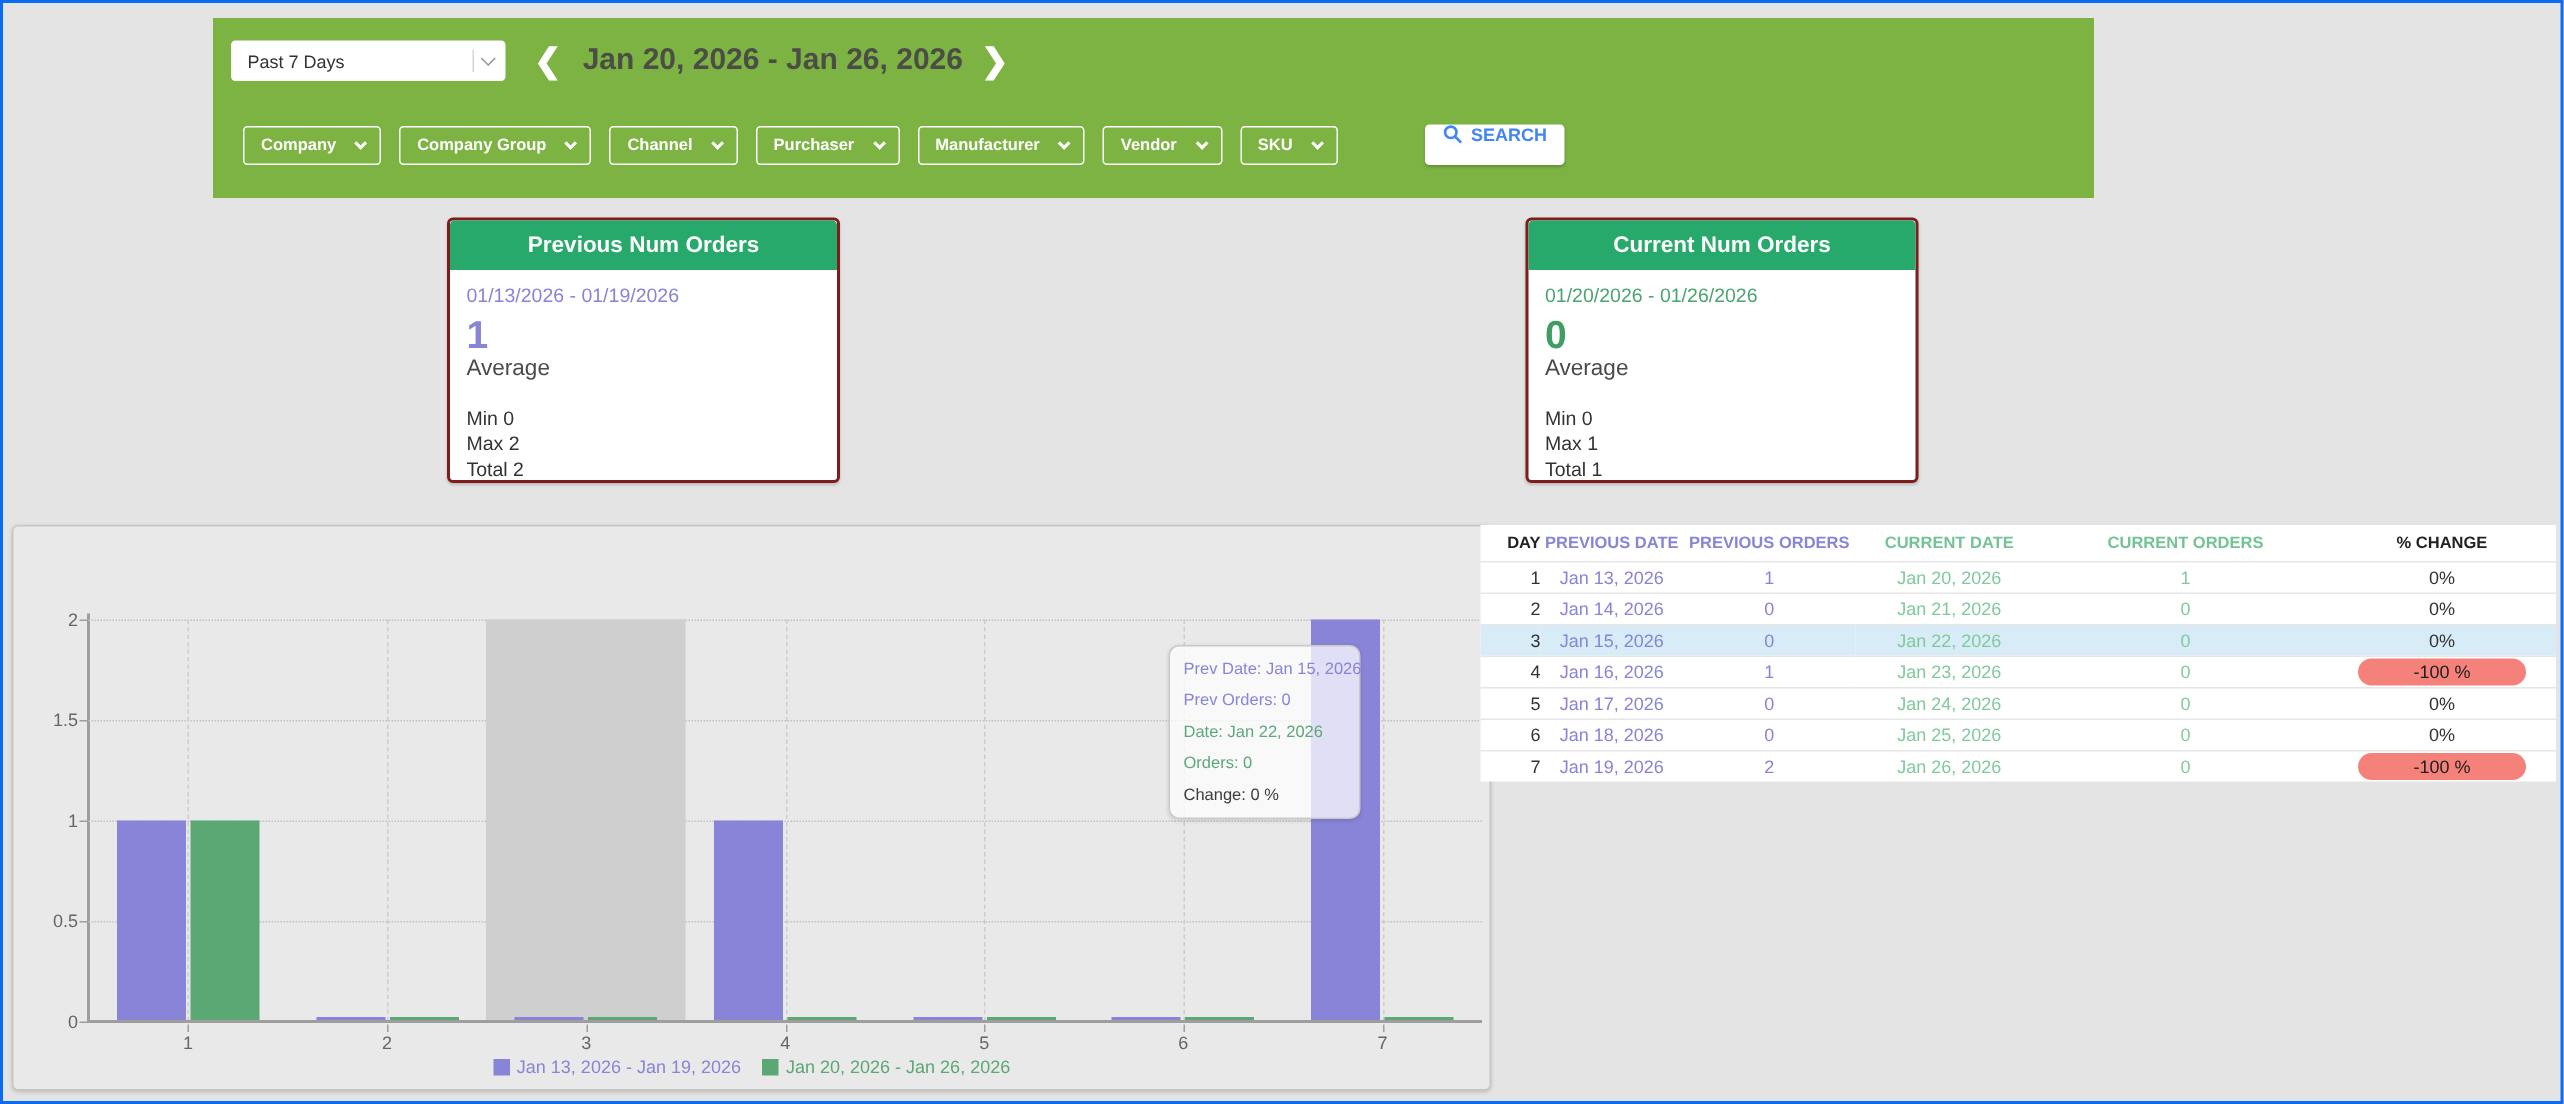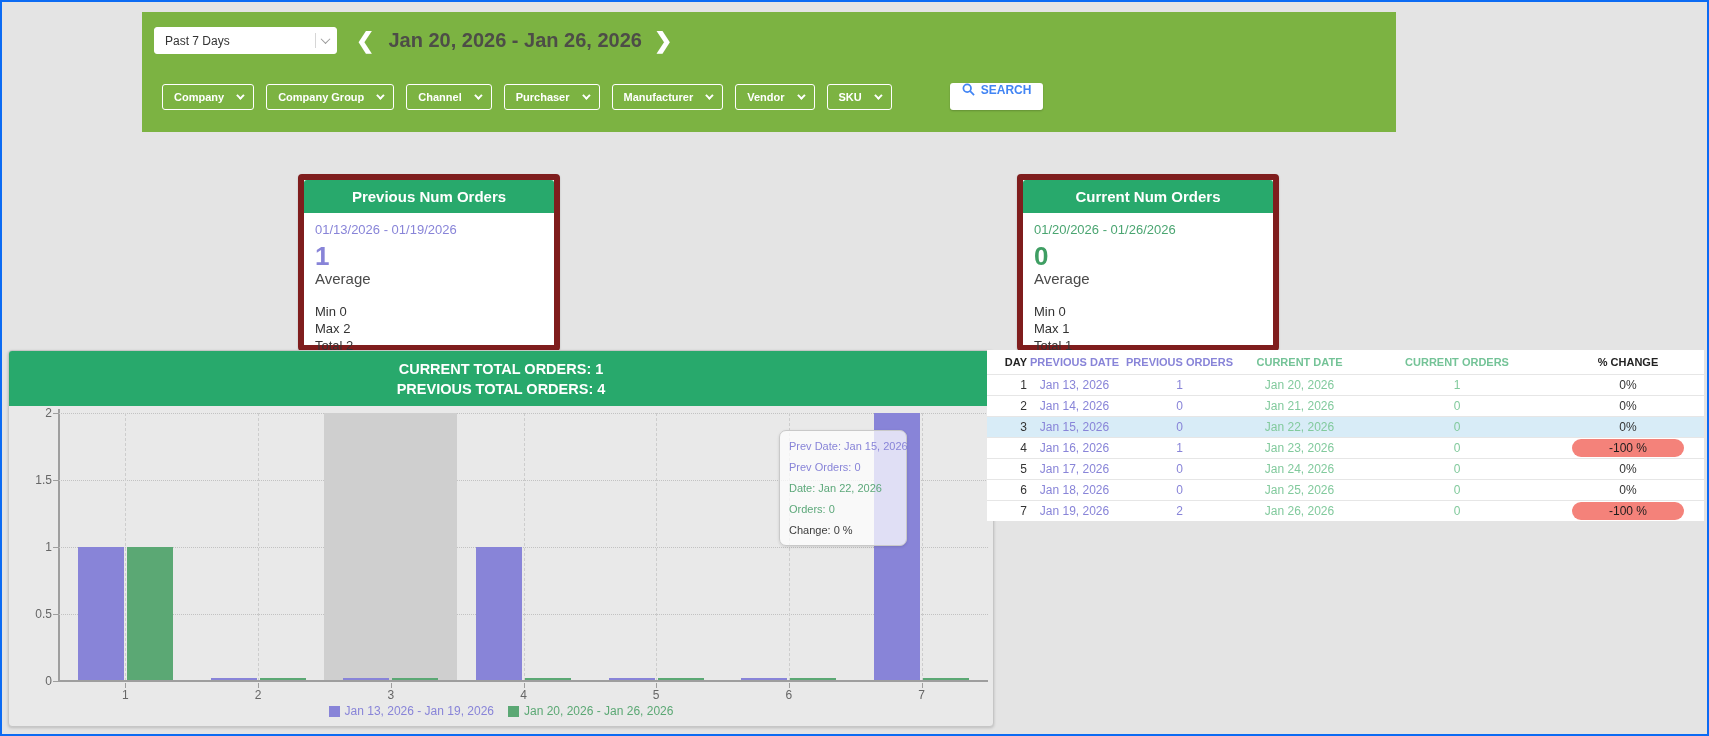--- a/index.html
+++ b/index.html
@@ -34,21 +34,21 @@
   }
   .chev-white { width: 6px; height: 6px; border-right: 2px solid #fff; border-bottom: 2px solid #fff; transform: rotate(45deg) translateY(-2px); }
   .search-btn {
     margin-left: 46px; height: 27px; background: #fff; border: none; border-radius: 3px;
     color: #4285f4; font-size: 12px; font-weight: bold; padding: 0 12px;
     display: flex; gap: 6px; cursor: pointer; box-shadow: 0 1px 2px rgba(0,0,0,.2);
     font-family: "Liberation Sans", sans-serif;
   }
 
   
-  .stat-card { position: absolute; top: 172px; width: 262px; height: 177px; background: #fff; border: 6px solid #7f1d1d; border-radius: 4px; box-shadow: 0 1px 2px rgba(0,0,0,.18); }
+  .stat-card { position: absolute; top: 143px; width: 262px; height: 177px; background: #fff; border: 2px solid #7f1d1d; border-radius: 4px; box-shadow: 0 1px 2px rgba(0,0,0,.18); }
   .prev-card { left: 296px; } .curr-card { left: 1015px; }
   .card-head { height: 33px; line-height: 33px; background: #28a96c; color: #fff; font-size: 15px; font-weight: bold; text-align: center; border-radius: 3px 3px 0 0; }
   .card-body { padding: 9px 11px; }
   .card-range { font-size: 13px; margin-bottom: 5px; }
   .card-avg { font-size: 26px; font-weight: bold; line-height: 28px; }
   .card-avg-label { font-size: 15px; color: #4a4a4a; margin-bottom: 16px; }
   .card-stat { font-size: 13px; color: #333; line-height: 17px; }
   .purple-txt { color: #8884d8; } .green-txt { color: #4aa571; }
 
   
@@ -164,24 +164,20 @@
       <div class="card-range green-txt">01/20/2026 - 01/26/2026</div>
       <div class="card-avg" style="color:#3f9e63;">0</div>
       <div class="card-avg-label">Average</div>
       <div class="card-stat">Min 0</div>
       <div class="card-stat">Max 1</div>
       <div class="card-stat">Total 1</div>
     </div>
   </div>
 
   <div class="chart-panel" id="chart-panel">
-    <div class="chart-head">
-      <div>CURRENT TOTAL ORDERS: 1</div>
-      <div>PREVIOUS TOTAL ORDERS: 4</div>
-    </div>
     <div class="plot" id="plot">
         <div class="axis-y"></div>
         <div class="ytick" style="top: 267.5px;"></div>
         <div class="gl-h" style="top: 201px;"></div>
         <div class="ytick" style="top: 200.5px;"></div>
         <div class="gl-h" style="top: 134px;"></div>
         <div class="ytick" style="top: 133.5px;"></div>
         <div class="gl-h" style="top: 67px;"></div>
         <div class="ytick" style="top: 66.5px;"></div>
         <div class="gl-h" style="top: 0px;"></div>

